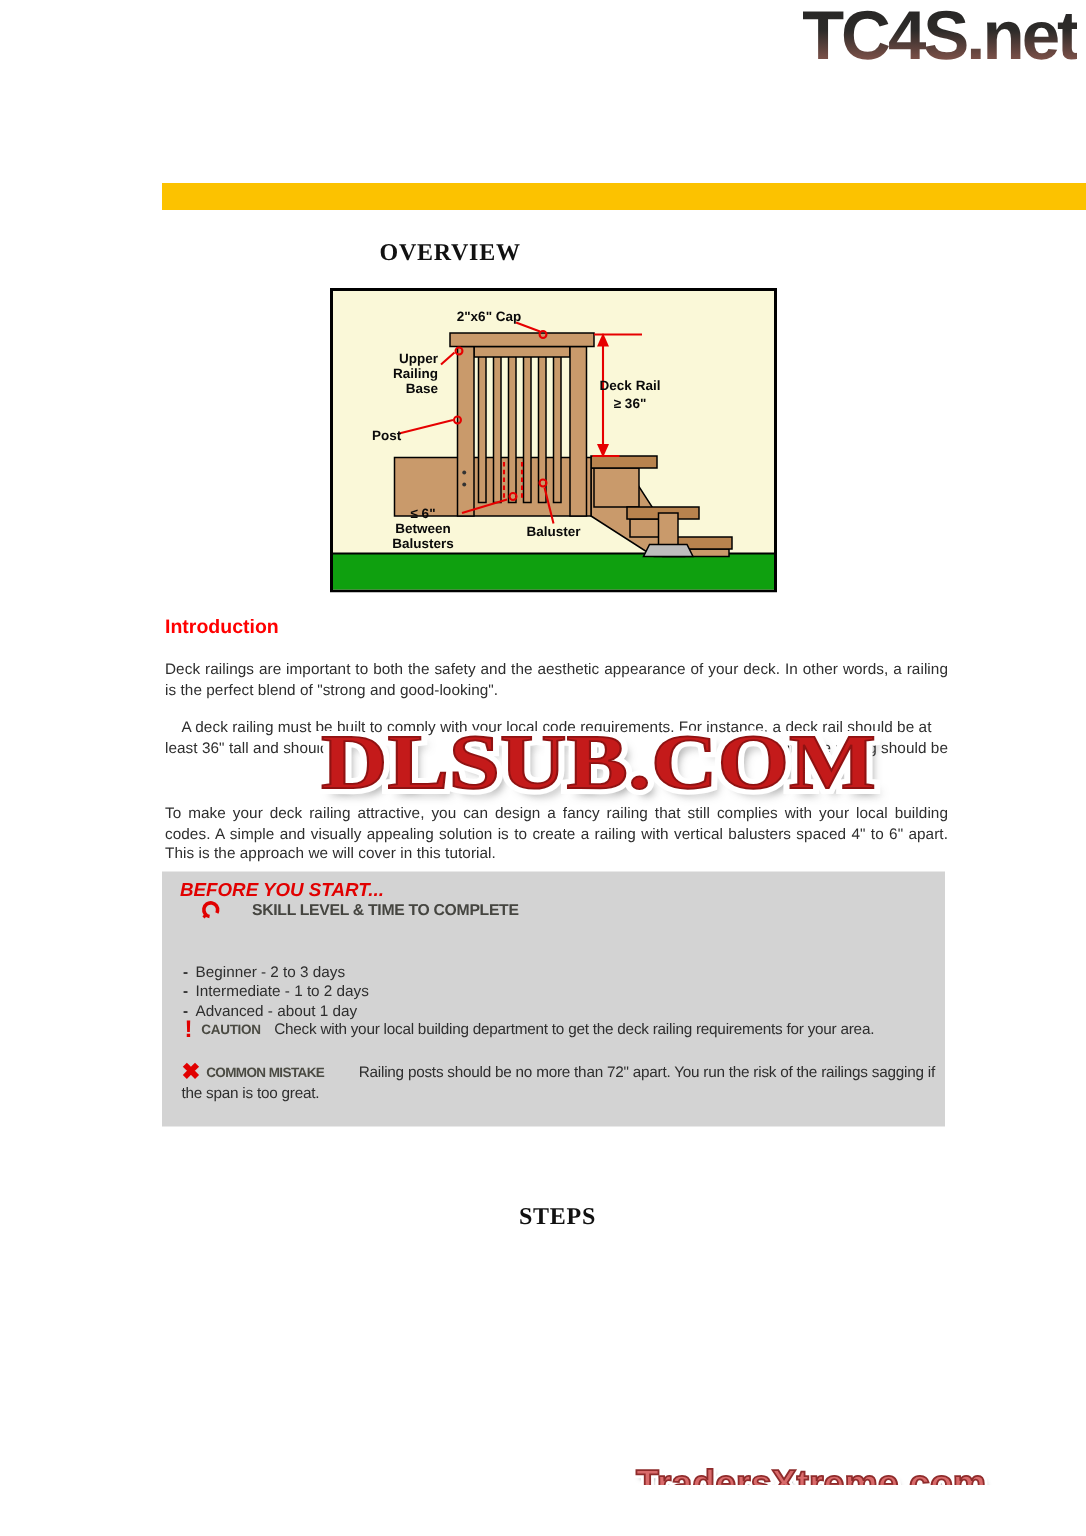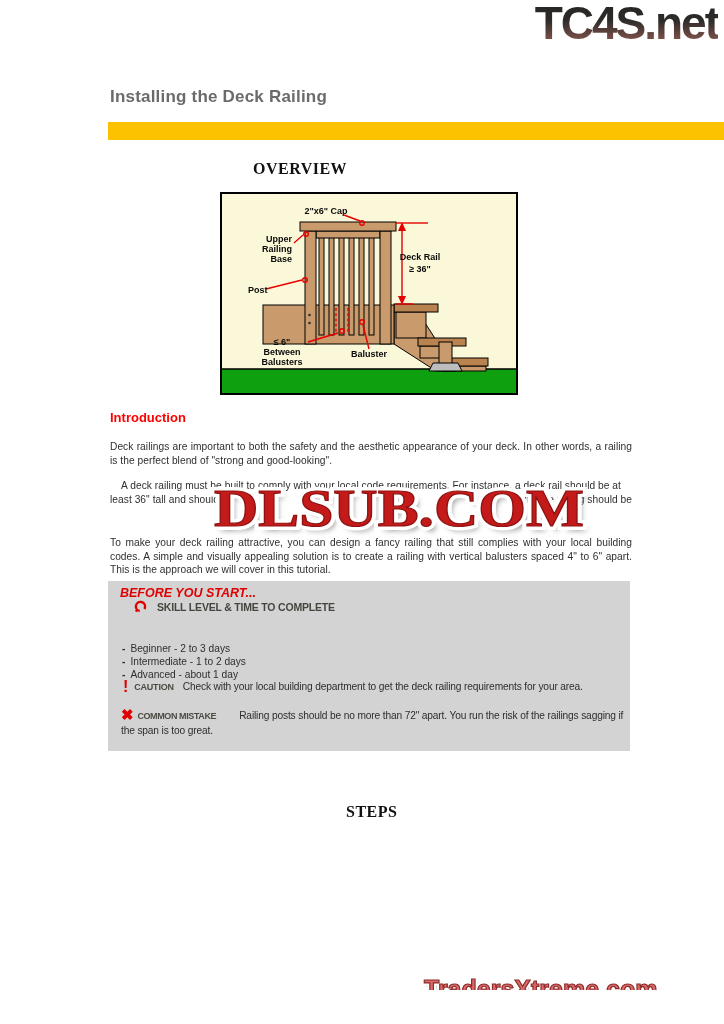--- a/index.html
+++ b/index.html
@@ -39,21 +39,21 @@
     line-height:1;white-space:nowrap;transform:scaleX(1.18);transform-origin:left top;}
   .dlsub-stroke{position:absolute;left:0;top:0;color:#fff;-webkit-text-stroke:8px #fff;
     text-shadow:4px 5px 5px rgba(90,90,90,.55);}
   .dlsub-fill{position:relative;color:#C41A1A;-webkit-text-stroke:1.2px #8F1212;}
 
   
   .graybox{position:absolute;top:581px;left:108px;width:522px;height:170px;background:#D3D3D3;}
   .graybox *{margin:0;}
   .bys-head{position:absolute;left:12px;top:5px;color:#E10000;font-weight:bold;
     font-style:italic;font-size:12.5px;text-align:right;}
-  .skill-row{position:absolute;left:26px;top:19px;display:flex;align-items:center;gap:10px;}
+  .skill-row{position:absolute;left:26px;top:19px;display:flex;align-items:center;gap:21px;}
   .skill-label{font-size:10.5px;font-weight:bold;color:#454540;letter-spacing:-.2px;}
   .skill-text{position:absolute;left:13px;top:36px;width:508px;font-size:10.2px;
     line-height:13px;color:#2e2e2e;text-align:justify;letter-spacing:-.05px;}
   .bullet{position:absolute;left:14px;font-size:10.2px;color:#2e2e2e;}
   .b1{top:62px;}.b2{top:75px;}.b3{top:88px;}
   .bglyph{font-weight:bold;margin-right:5px;}
   .caution-row{position:absolute;left:15px;top:97px;width:512px;font-size:10.2px;
     color:#2e2e2e;letter-spacing:-.15px;}
   .bang{color:#E10000;font-weight:bold;font-size:16px;margin-right:6px;vertical-align:-2px;}
   .cau-label{font-size:9px;font-weight:bold;color:#4a4a42;letter-spacing:-.2px;margin-right:9px;}
@@ -70,21 +70,20 @@
     text-shadow:2px 3px 3px rgba(70,70,70,.5);}
   .traders-fill{position:relative;color:#D96B6B;-webkit-text-stroke:1.2px #8F2B2B;}
 </style>
 </head>
 <body>
 
 <div class="page">
 
   <div class="logo-top">TC4S.net</div>
 
-  <h1 class="title">Installing the Deck Railing</h1>
   <div class="yellow-bar"></div>
 
   <h2 class="serif-head overview">OVERVIEW</h2>
 
   <div class="diagram">
     <svg viewBox="0 0 298 203" width="298" height="203">
       <rect x="1" y="1" width="296" height="201" fill="#FAF8D8" stroke="#000" stroke-width="2"></rect>
       <rect x="2" y="177" width="294" height="24" fill="#0FA00F"></rect>
       <line x1="2" y1="177" x2="296" y2="177" stroke="#000" stroke-width="1.3"></line>
 

